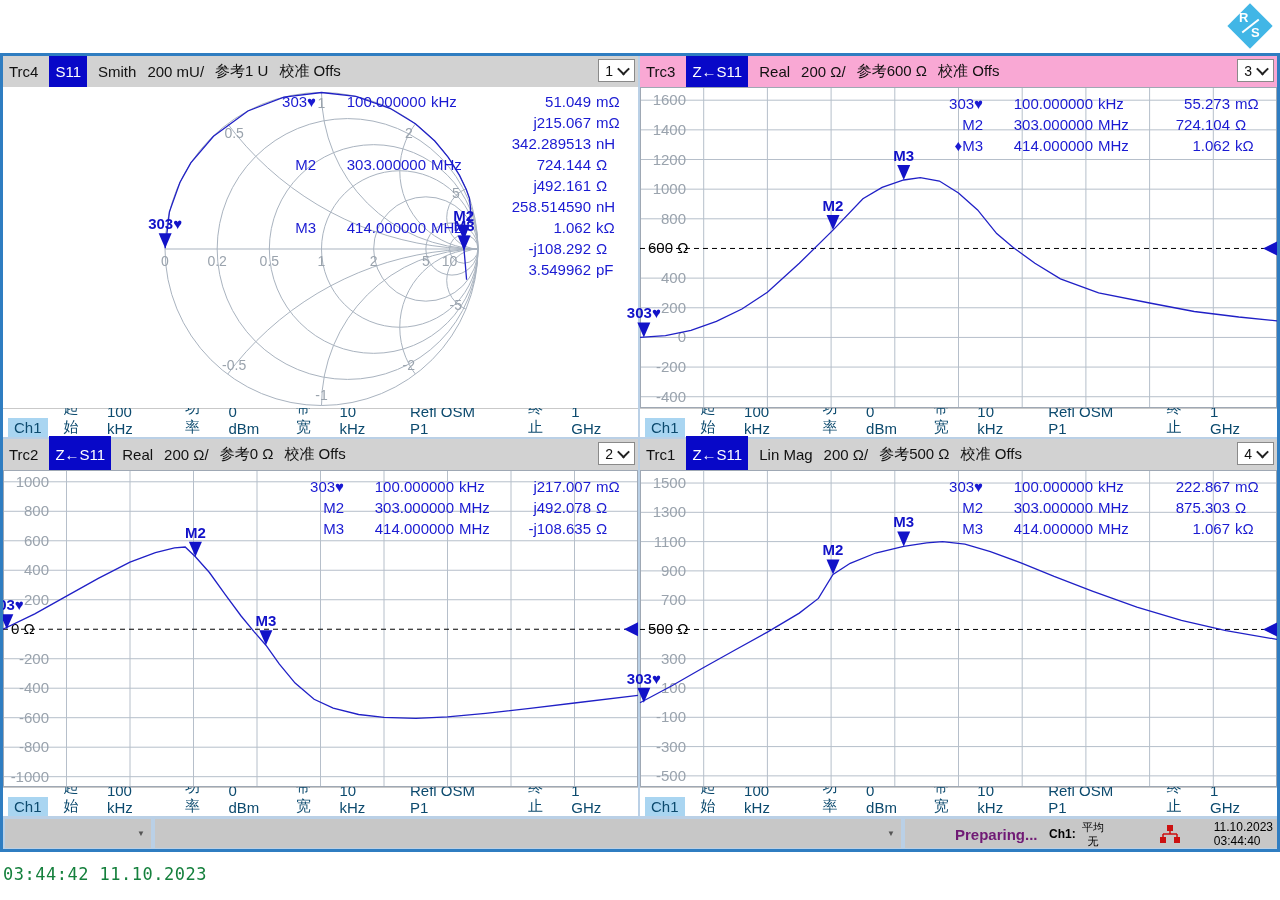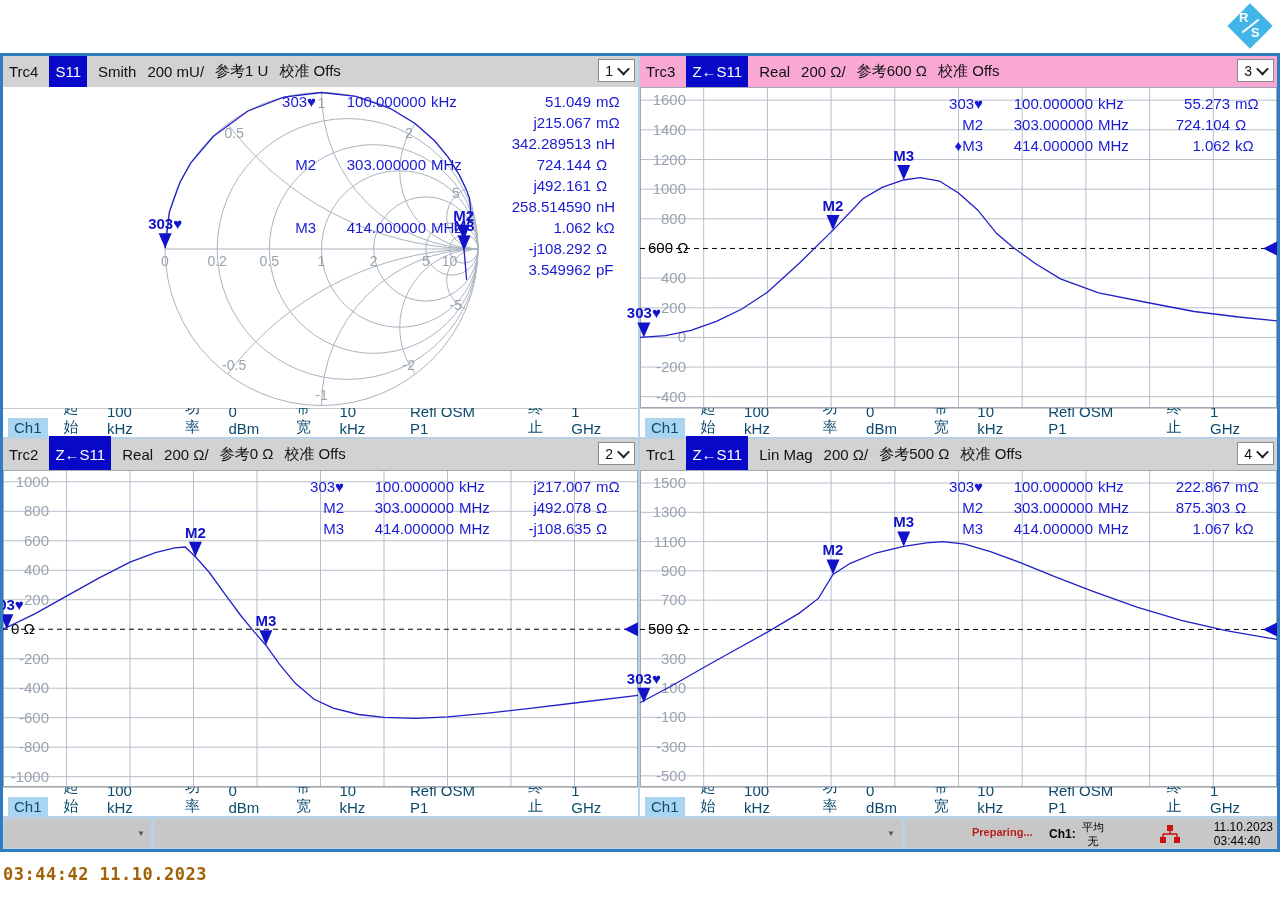--- a/index.html
+++ b/index.html
@@ -47,27 +47,27 @@
   .rvunit{width:36px;text-align:left;padding-left:5px;}
   .smithread{top:4px;}
   .smithread .rval{width:116px;}
 
   .statusbar{position:absolute;left:0;top:762px;width:1274px;height:31px;background:#bad0e6;}
   .sseg{position:absolute;top:1px;height:29px;background:#c7c7c7;}
   .seg1{left:2px;width:146px;}
   .seg2{left:152px;width:746px;}
   .seg3{left:902px;width:372px;}
   .ddarrow{position:absolute;right:6px;top:10px;font-size:8px;color:#555;}
-  .preparing{position:absolute;left:67px;top:7px;font-weight:bold;font-size:11px;color:#b91c1c;}
+  .preparing{position:absolute;left:50px;top:7px;font-weight:bold;font-size:15px;color:#701a75;}
   .chlabel{position:absolute;left:144px;top:8px;font-weight:bold;font-size:12px;color:#000;}
   .avg{position:absolute;left:177px;top:1px;font-size:11px;line-height:14px;text-align:center;color:#000;}
   .neticon{position:absolute;left:255px;top:6px;}
   .datetime{position:absolute;right:4px;top:1px;font-size:12px;line-height:14px;color:#000;}
 
-  .clock{position:absolute;left:3px;top:864px;font-family:"DejaVu Sans Mono",monospace;font-weight:bold;font-size:17px;color:#a16207;letter-spacing:0.5px;}
+  .clock{position:absolute;left:3px;top:864px;font-family:"DejaVu Sans Mono",monospace;font-weight:normal;font-size:17px;color:#15803d;letter-spacing:0.5px;}
 </style>
 </head>
 <body>
 
 <div class="titlebar">
   <div class="logo">
     <div class="diamond"></div>
     <div class="slash"></div>
     <div class="r">R</div>
     <div class="s">S</div>

